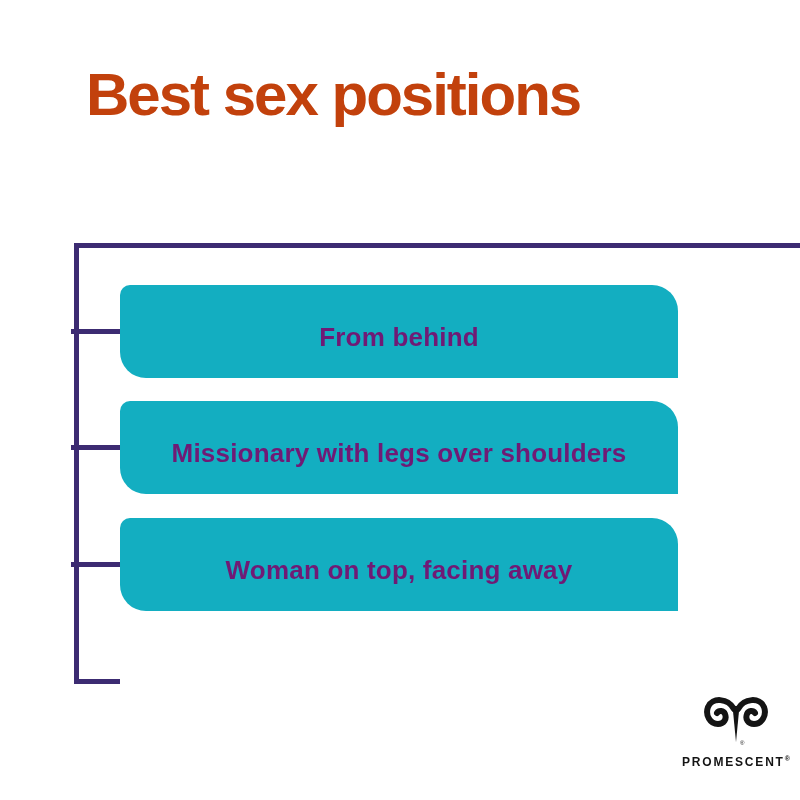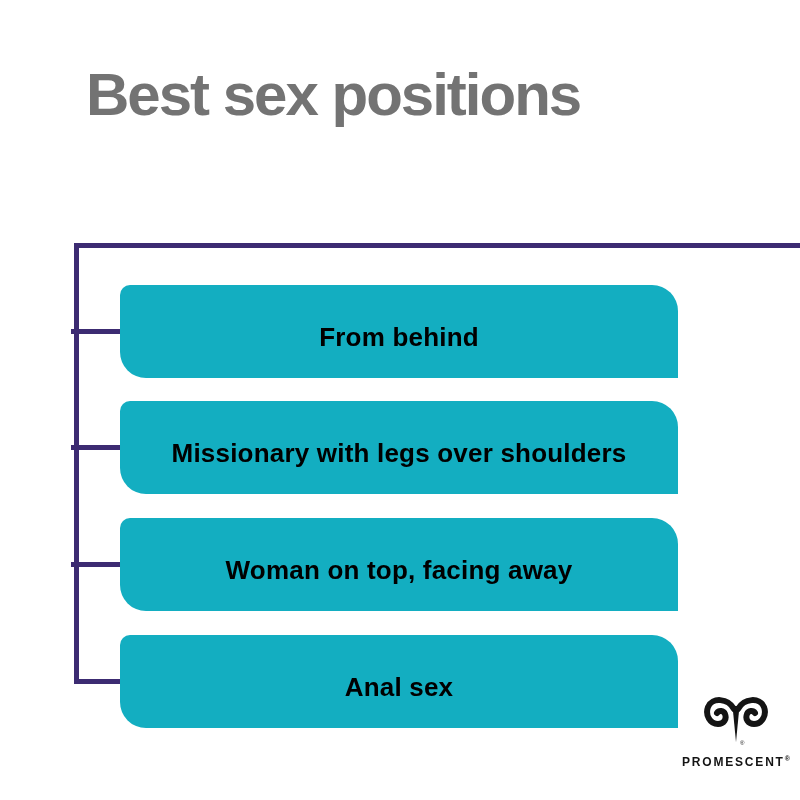--- a/index.html
+++ b/index.html
@@ -8,41 +8,41 @@
     width: 800px;
     height: 800px;
     background: #ffffff;
     overflow: hidden;
     font-family: "Liberation Sans", sans-serif;
   }
   .title {
     position: absolute;
     left: 86px;
     top: 62px;
-    color: #737373;
+    color: #c2410c;
     font-size: 60px;
     font-weight: bold;
     line-height: 65px;
     letter-spacing: -2px;
     white-space: nowrap;
   }
   .pline { position: absolute; background: #3c2b72; }
   .pos-box {
     position: absolute;
     left: 120px;
     width: 558px;
     height: 93px;
     background: #13aec1;
     border-radius: 10px 26px 0 26px;
     display: flex;
     align-items: center;
     justify-content: center;
   }
   .pos-label {
-    color: #000000;
+    color: #701a75;
     font-size: 26px;
     font-weight: bold;
     letter-spacing: 0.2px;
     text-align: center;
     margin-top: 12px;
   }
   .logo {
     position: absolute;
     left: 680px;
     top: 696px;
@@ -77,23 +77,20 @@
 
   <div class="pos-box" style="top:285px;">
     <span class="pos-label">From behind</span>
   </div>
   <div class="pos-box" style="top:401px;">
     <span class="pos-label">Missionary with legs over shoulders</span>
   </div>
   <div class="pos-box" style="top:518px;">
     <span class="pos-label">Woman on top, facing away</span>
   </div>
-  <div class="pos-box" style="top:635px;">
-    <span class="pos-label">Anal sex</span>
-  </div>
 
   <div class="logo">
     <span>
       <svg width="64" height="52" viewBox="0 0 64 52" aria-hidden="true">
         <path d="M28.5 10 L35.5 10 L32 46 Z" fill="#141414"></path>
         <path d="M30 13 C24 2 8 1 4 11 C1 19 6 28 14 28 C20 28 23 23 21 18 C19.5 14.5 15 14 13 17" fill="none" stroke="#141414" stroke-width="6" stroke-linecap="round"></path>
         <path d="M34 13 C40 2 56 1 60 11 C63 19 58 28 50 28 C44 28 41 23 43 18 C44.5 14.5 49 14 51 17" fill="none" stroke="#141414" stroke-width="6" stroke-linecap="round"></path>
         <text x="36" y="49" font-size="6" fill="#141414">®</text>
       </svg>
     </span>

